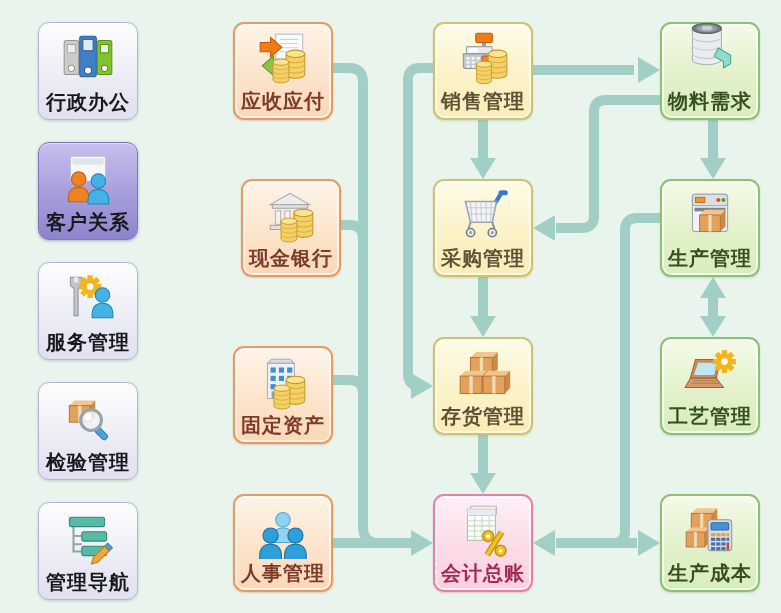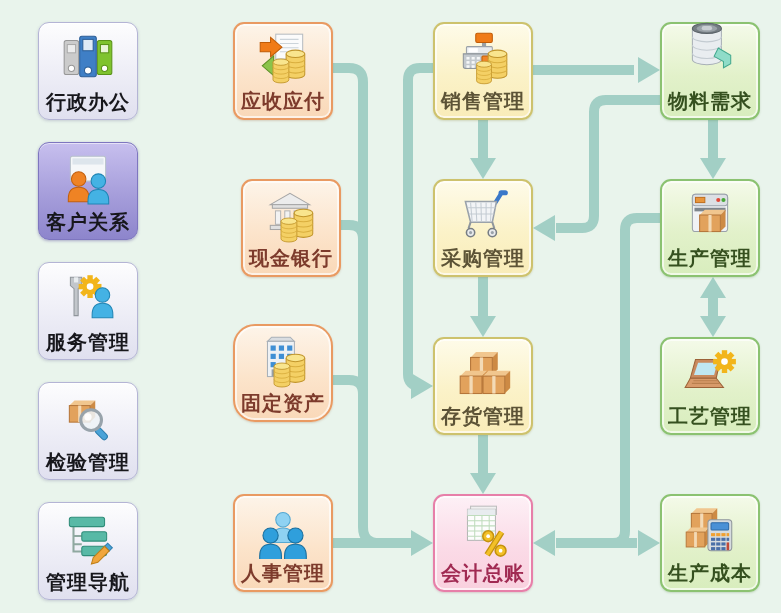--- a/index.html
+++ b/index.html
@@ -205,21 +205,21 @@
         <rect x="22" y="24" width="5" height="13" fill="#f2f2f2" stroke="#b5b5b5"></rect>
         <rect x="31" y="24" width="5" height="13" fill="#f2f2f2" stroke="#b5b5b5"></rect>
         <rect x="8" y="38" width="38" height="4" fill="#e0e0e0" stroke="#a5a5a5"></rect>
         <use href="#coinstack" transform="translate(40,26)"></use>
         <use href="#coinstack" transform="translate(26,34) scale(.85)"></use>
       </svg>
     </span>
     <span class="lb">现金银行</span>
   </div>
 
-  <div class="node o" style="left:233px;top:324px;border-radius:22px;">
+  <div class="node o" style="left:233px;top:346px;">
     <span class="ic">
       <svg width="58" height="58" viewBox="0 0 56 56">
         <path d="M13,10 l4,-4 h18 l4,4 z" fill="#d9dde1" stroke="#a8b0b8"></path>
         <rect x="13" y="10" width="26" height="34" fill="#eef1f4" stroke="#a8b0b8"></rect>
         <g fill="#3f8fd4">
           <rect x="16" y="14" width="5" height="5"></rect>
             <rect x="24" y="14" width="5" height="5"></rect>
             <rect x="32" y="14" width="5" height="5"></rect>
           <rect x="16" y="22" width="5" height="5"></rect>
             <rect x="24" y="22" width="5" height="5"></rect>

